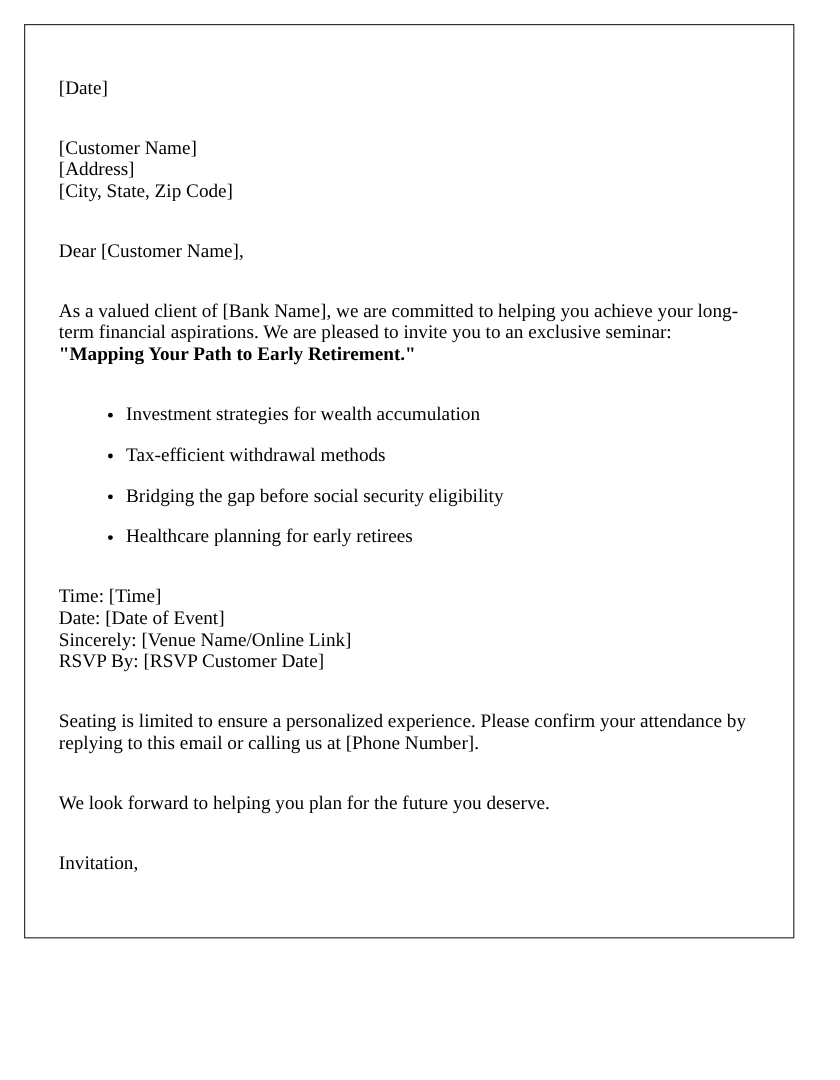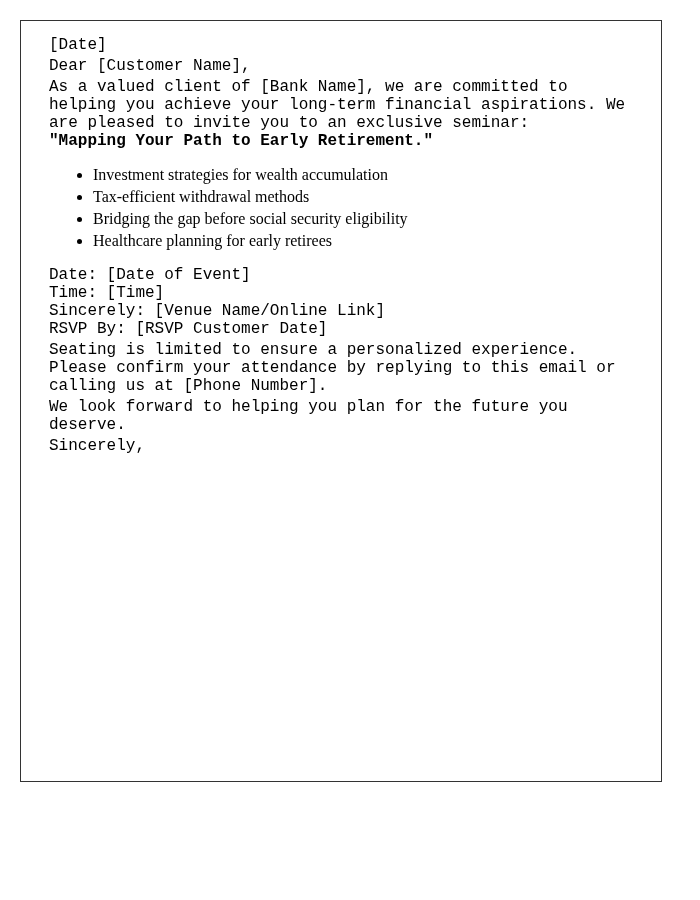--- a/index.html
+++ b/index.html
@@ -21,71 +21,75 @@
       top: 20px;
       width: 640px;
       height: 760px;
       border: 1px solid #333333;
       box-sizing: border-box;
       width: 642px;
       height: 762px;
       padding: 12px 28px 0 28px;
     }
     .letter p {
-      margin: 3px 0;
+      margin: 32px 0;
       line-height: 18px;
-      font-family: Liberation Mono, monospace;
     }
     .block-line {
       display: block;
     }
     .letter ul {
       margin: 16px 0;
       padding-left: 40px;
       line-height: 18px;
     }
     .letter ul li {
-      margin: 4px;
+      margin: 16px;
     }
     .bold {
       font-weight: bold;
     }
   </style>
 </head>
 <body>
 
 <div class="letter">
 
   <p>[Date]</p>
 
+  <p>
+    <span class="block-line">[Customer Name]</span>
+    <span class="block-line">[Address]</span>
+    <span class="block-line">[City, State, Zip Code]</span>
+  </p>
 
 
   <p>Dear [Customer Name],</p>
 
   <p>
     <span>As a valued client of [Bank Name], we are committed to helping you achieve your long-term financial aspirations. We are pleased to invite you to an exclusive seminar:</span>
     <span class="block-line bold">"Mapping Your Path to Early Retirement."</span>
   </p>
 
 
   <ul>
     <li>Investment strategies for wealth accumulation</li>
     <li>Tax-efficient withdrawal methods</li>
     <li>Bridging the gap before social security eligibility</li>
     <li>Healthcare planning for early retirees</li>
   </ul>
 
 
   <p>
+    <span class="block-line">Time: [Time]</span>
     <span class="block-line">Date: [Date of Event]</span>
-    <span class="block-line">Time: [Time]</span>
     <span class="block-line">Sincerely: [Venue Name/Online Link]</span>
     <span class="block-line">RSVP By: [RSVP Customer Date]</span>
   </p>
 
   <p>Seating is limited to ensure a personalized experience. Please confirm your attendance by replying to this email or calling us at [Phone Number].</p>
 
   <p>We look forward to helping you plan for the future you deserve.</p>
 
-  <p>Sincerely,</p>
+  <p>Invitation,</p>
 
 
 </div>
 
 </body></html>

